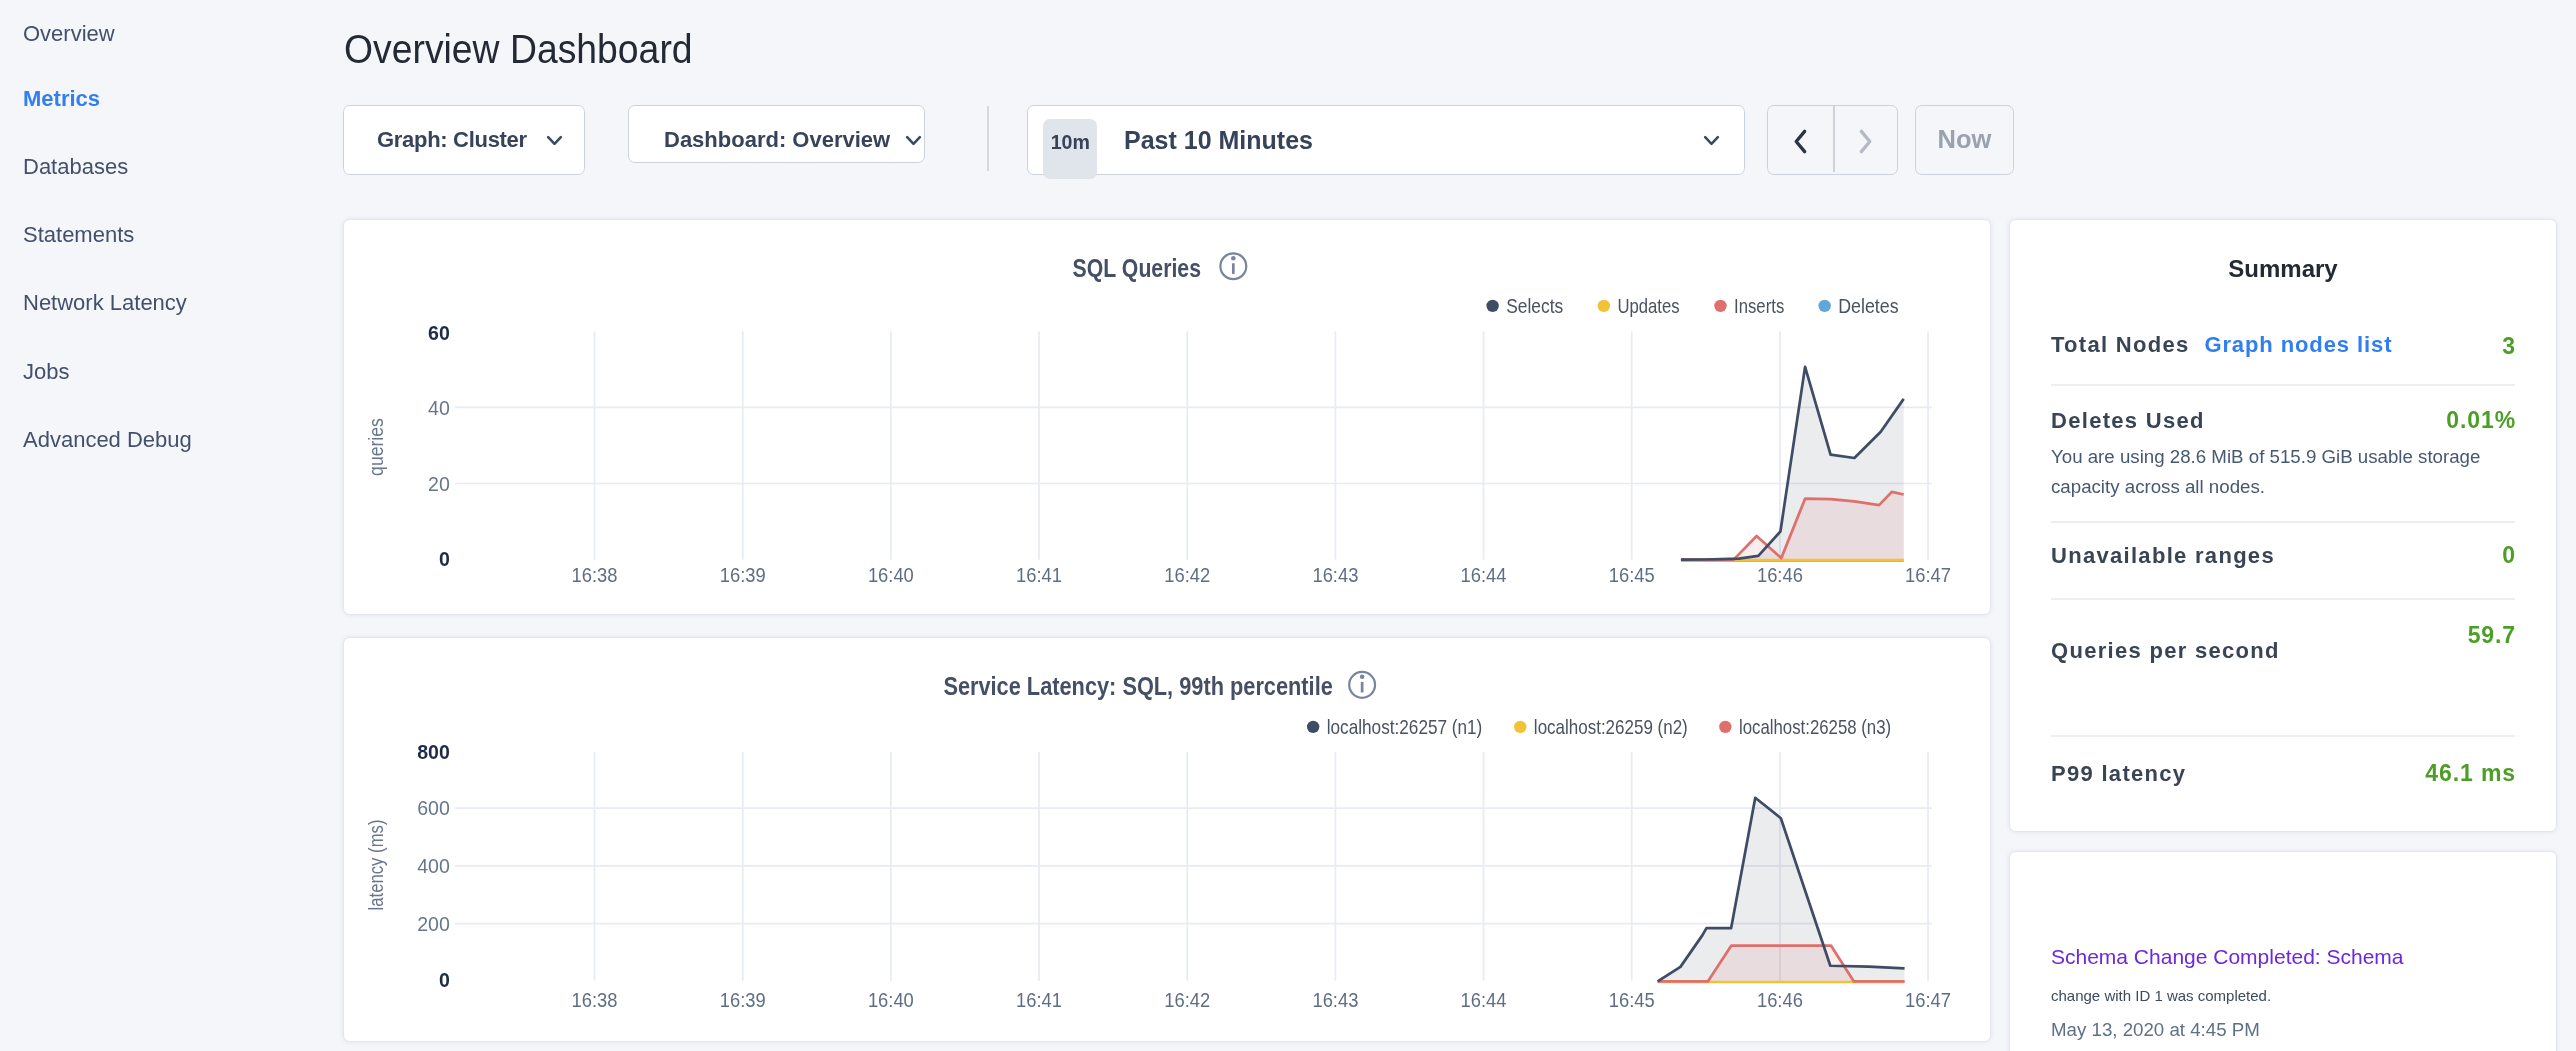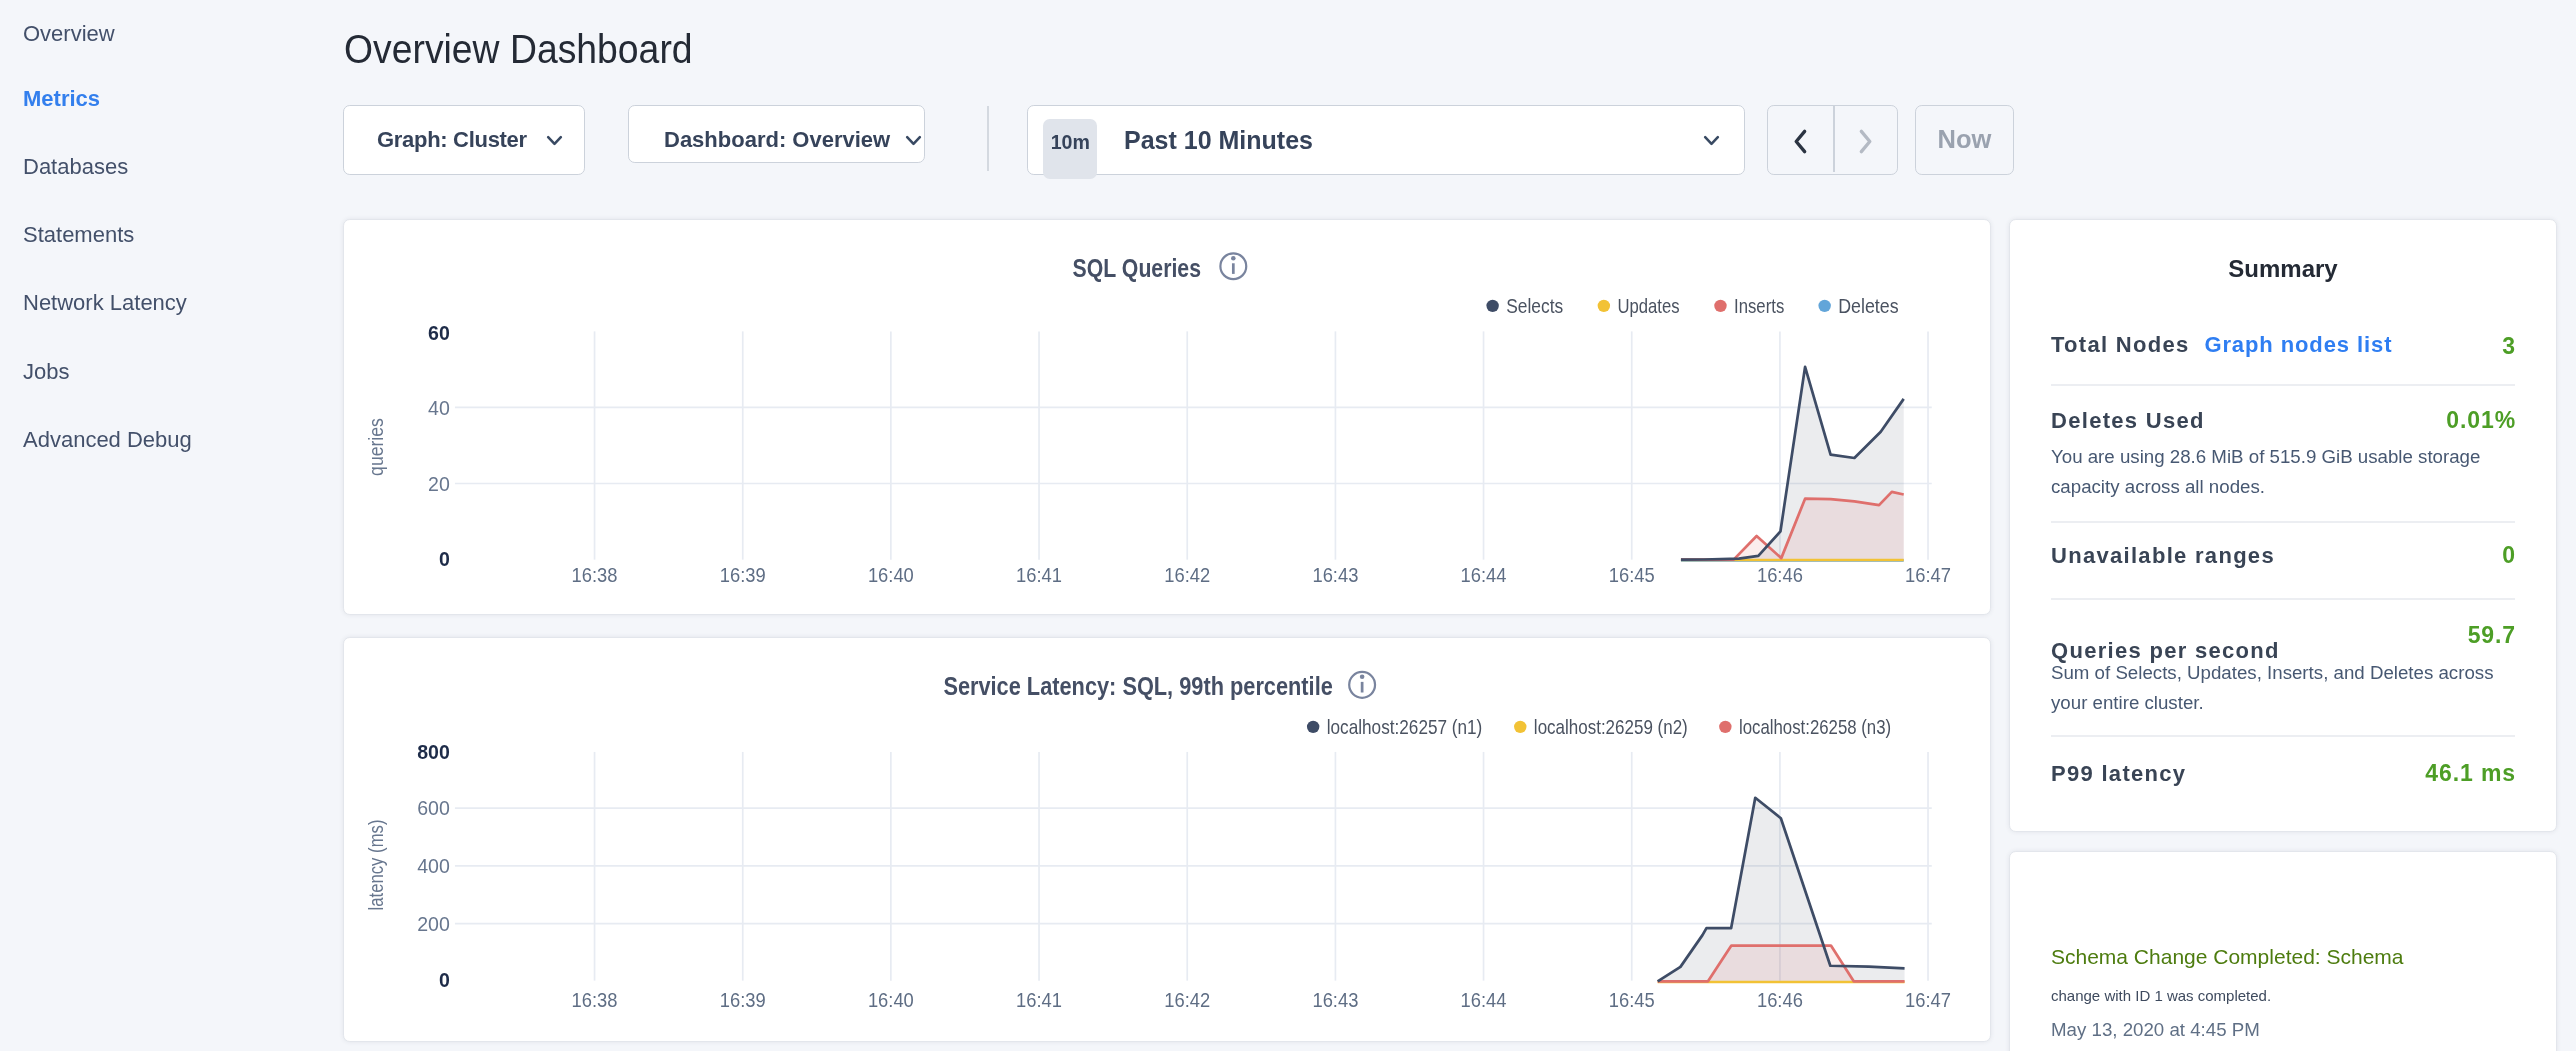--- a/index.html
+++ b/index.html
@@ -166,24 +166,23 @@
     <div class="sep" style="top:164px;"></div>
     <div class="srowt" style="top:188px;">Deletes Used</div>
     <div class="sval" style="top:187px;">0.01%</div>
     <div class="sbody" style="top:222px;">You are using 28.6 MiB of 515.9 GiB usable storage<br>capacity across all nodes.</div>
     <div class="sep" style="top:301px;"></div>
     <div class="srowt" style="top:323px;">Unavailable ranges</div>
     <div class="sval" style="top:322px;">0</div>
     <div class="sep" style="top:378px;"></div>
     <div class="srowt" style="top:418px;">Queries per second</div>
     <div class="sval" style="top:402px;">59.7</div>
-    <div class="sbody" style="top:438px;">Sum of Selects, Updates, Inserts, and Deletes across<br>your entire cluster.</div>
     <div class="sep" style="top:515px;"></div>
     <div class="srowt" style="top:541px;">P99 latency</div>
     <div class="sval" style="top:540px;">46.1 ms</div>
   </div>
 
   <div class="card" style="left:2009px;top:851px;width:546px;height:272px;">
-    <div class="abs" style="top:93px;left:41px;font-size:21px;color:#4d7c0f;white-space:nowrap;">Schema Change Completed: Schema</div>
+    <div class="abs" style="top:93px;left:41px;font-size:21px;color:#6d28d9;white-space:nowrap;">Schema Change Completed: Schema</div>
     <div class="abs" style="top:135px;left:41px;font-size:15px;color:#3e4a5e;white-space:nowrap;">change with ID 1 was completed.</div>
     <div class="abs" style="top:167px;left:41px;font-size:18.7px;color:#5f6f85;white-space:nowrap;">May 13, 2020 at 4:45 PM</div>
   </div>
 
 
 </body></html>

